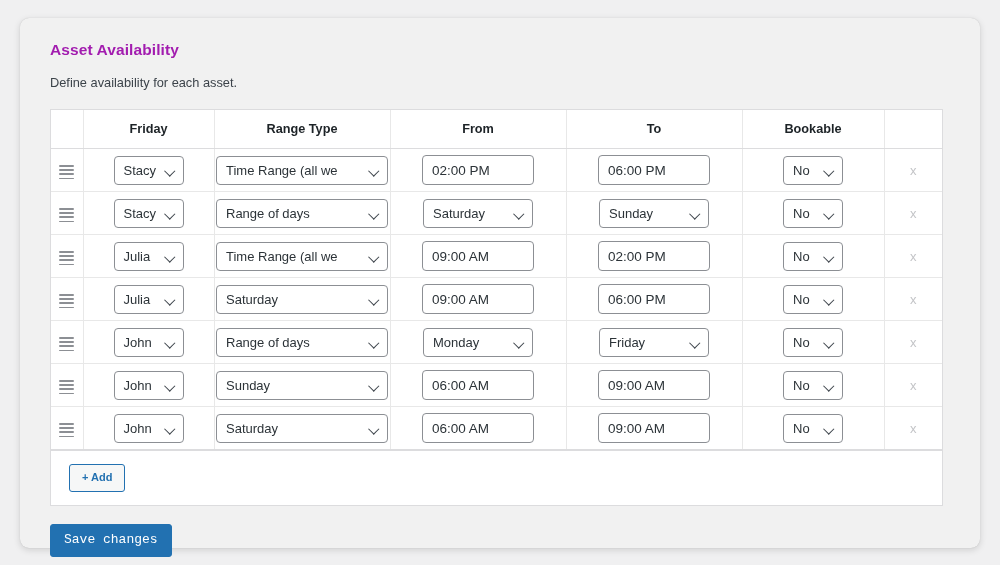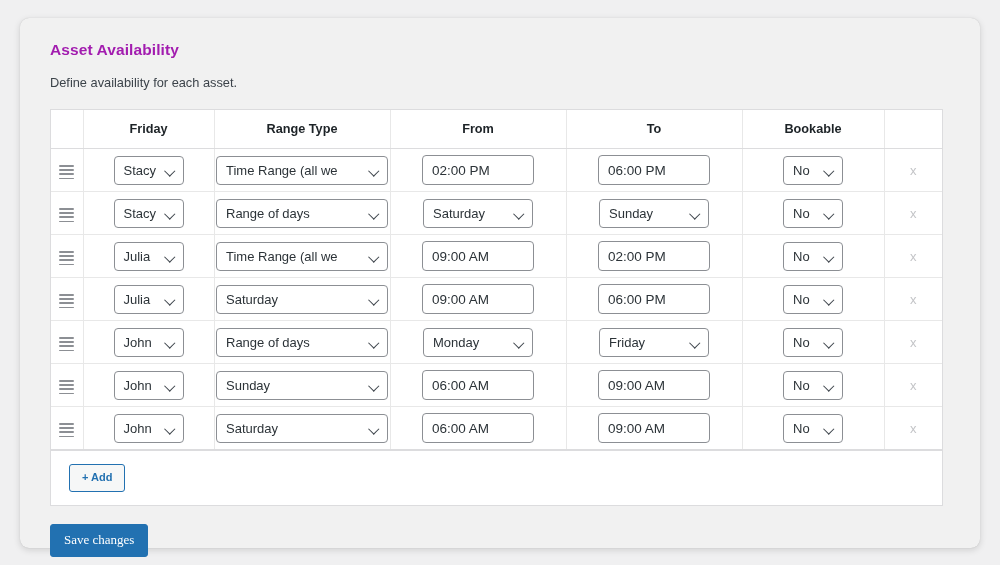--- a/index.html
+++ b/index.html
@@ -212,21 +212,21 @@
   .btn-save {
     display: inline-block;
     margin-top: 18px;
     background: #2271b1;
     border: 1px solid #2271b1;
     color: #ffffff;
     font-size: 13px;
     border-radius: 3px;
     padding: 7px 13px 8px 13px;
     cursor: pointer;
-    font-family: Liberation Serif, serif;
+    font-family: Liberation Mono, monospace;
     line-height: 1.25;
   }
 </style>
 </head>
 <body>
 
 <div class="page">
   <div class="card">
 
     <div class="card-title">Asset Availability</div>

